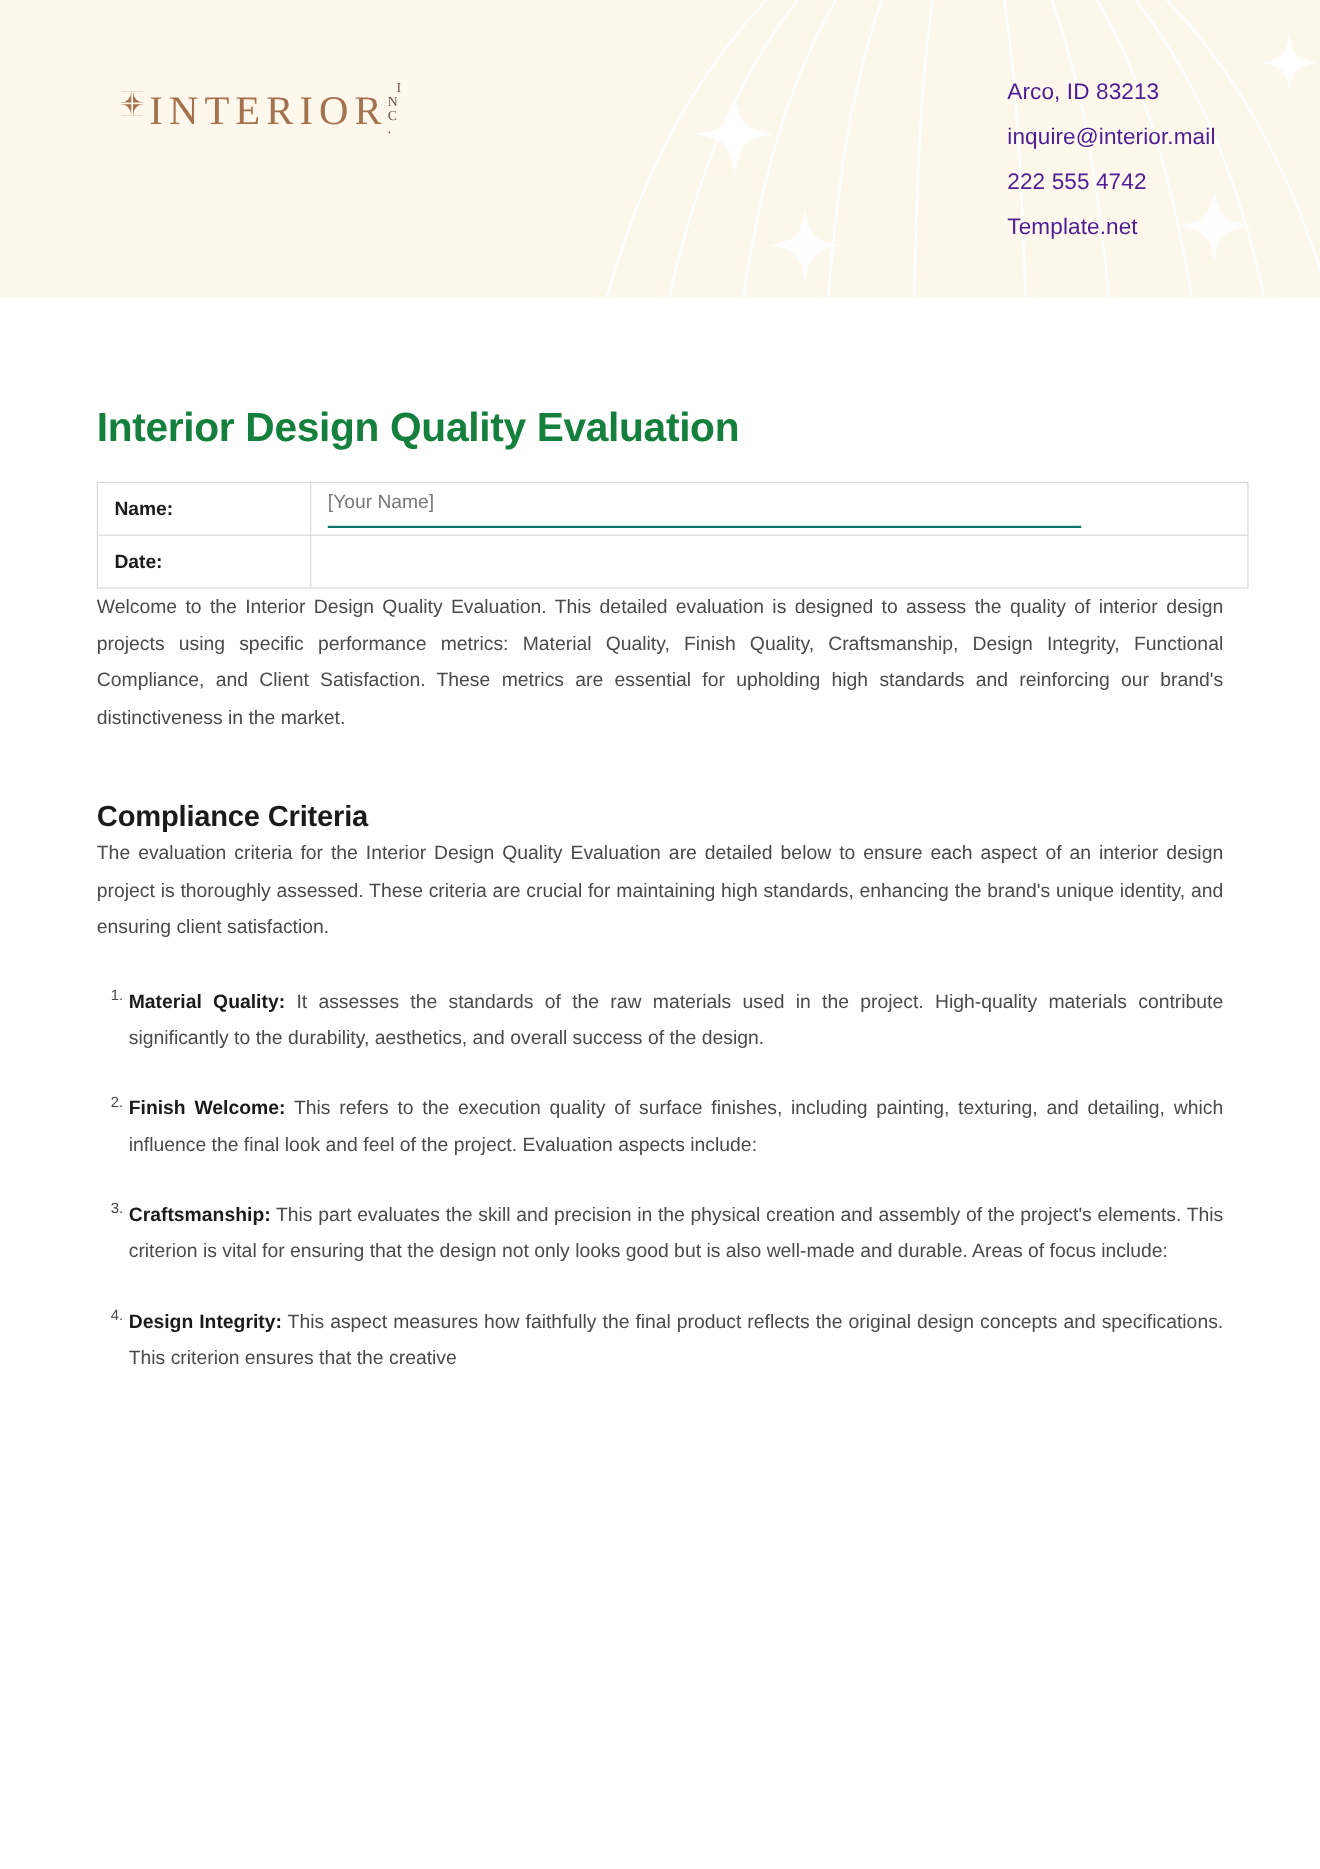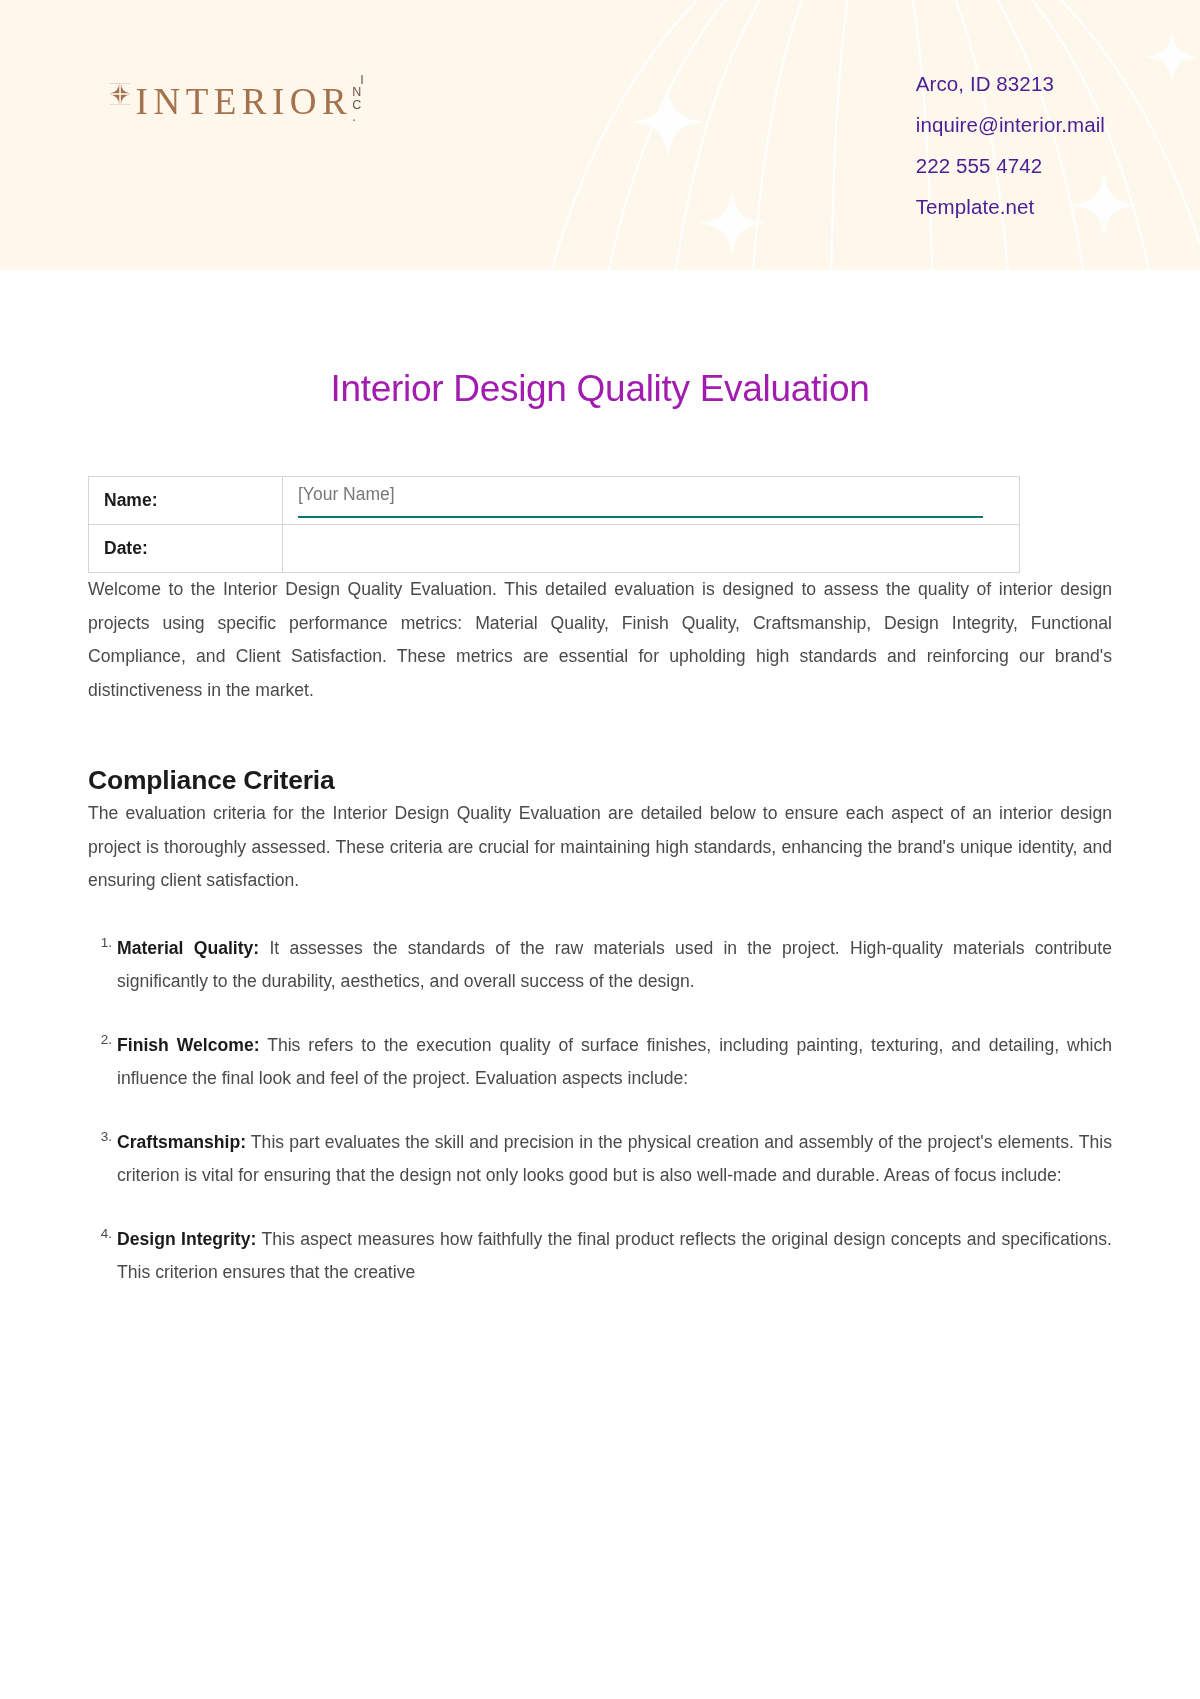--- a/index.html
+++ b/index.html
@@ -60,21 +60,21 @@
     margin-top: 14px;
     font-family: "Liberation Serif", serif;
     font-size: 37px;
     letter-spacing: 5.5px;
     color: #a5724e;
     line-height: 1;
     text-indent: 5.5px;
   }
   .logo-sub {
     margin-top: 9px;
-    font-family: Liberation Sans, sans-serif;
+    font-family: Liberation Serif, serif;
     font-size: 12.5px;
     letter-spacing: 8px;
     color: #6b5544;
     line-height: 1;
     text-indent: 8px;
   }
 
   
   .contact {
     text-align: left;
@@ -85,35 +85,34 @@
     letter-spacing: 0.1px;
   }
   .contact div { white-space: nowrap; }
 
   
   .page {
     box-sizing: border-box;
     padding: 0 88px;
   }
   .doc-title {
-    text-align: center;
     font-size: 37px;
-    font-weight: normal;
-    color: #a21caf;
+    font-weight: bold;
+    color: #15803d;
     letter-spacing: -0.3px;
     margin: 97px 0 0 0;
     line-height: 1.2;
   }
 
   
   .info-table {
-    margin-top: 65px;
+    margin-top: 27px;
     border: 1px solid #d6d6d6;
     border-collapse: collapse;
-    width: 932px;
+    width: 1047px;
     table-layout: fixed;
   }
   .info-table td {
     border: 1px solid #d6d6d6;
     height: 47px;
     padding: 0 0 0 15px;
     vertical-align: middle;
     font-size: 17.5px;
   }
   .info-table td.label {

